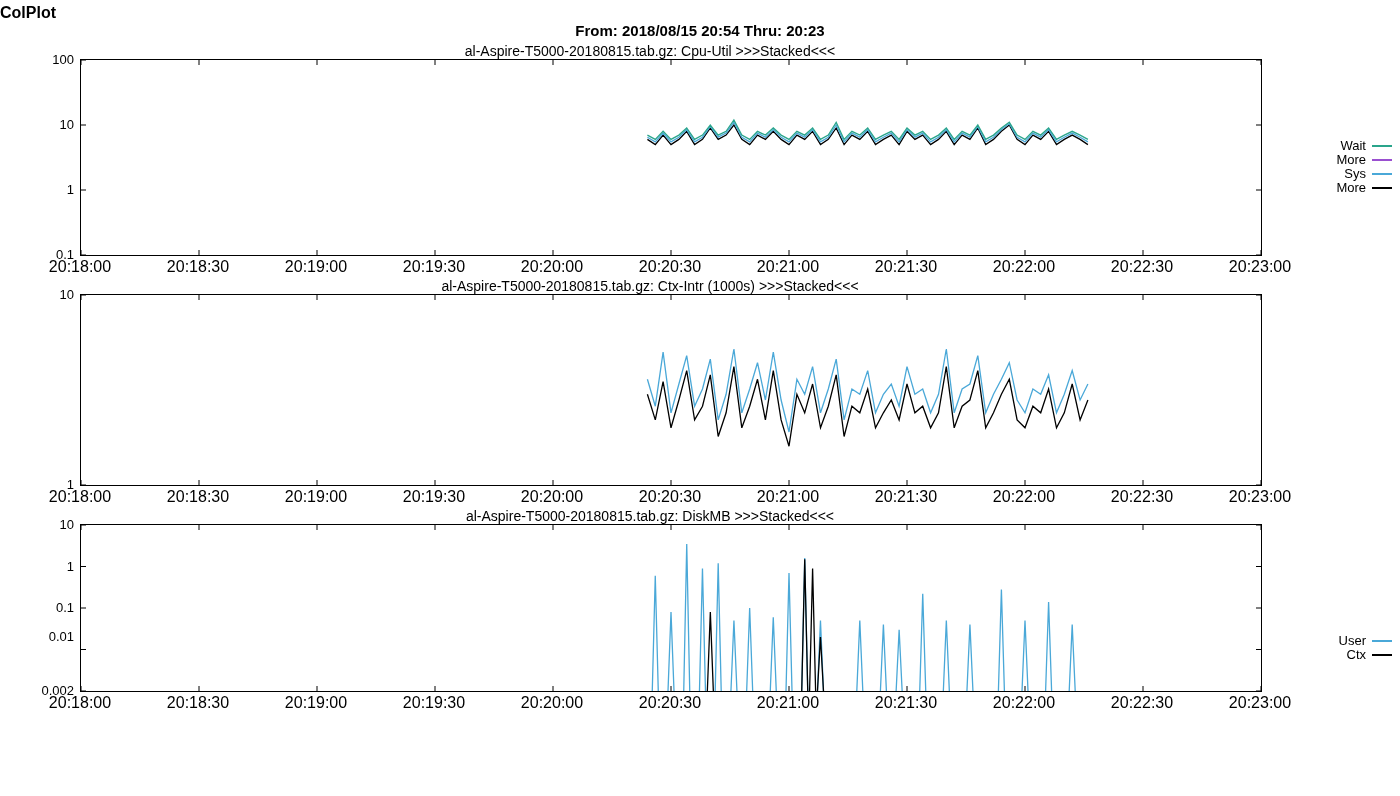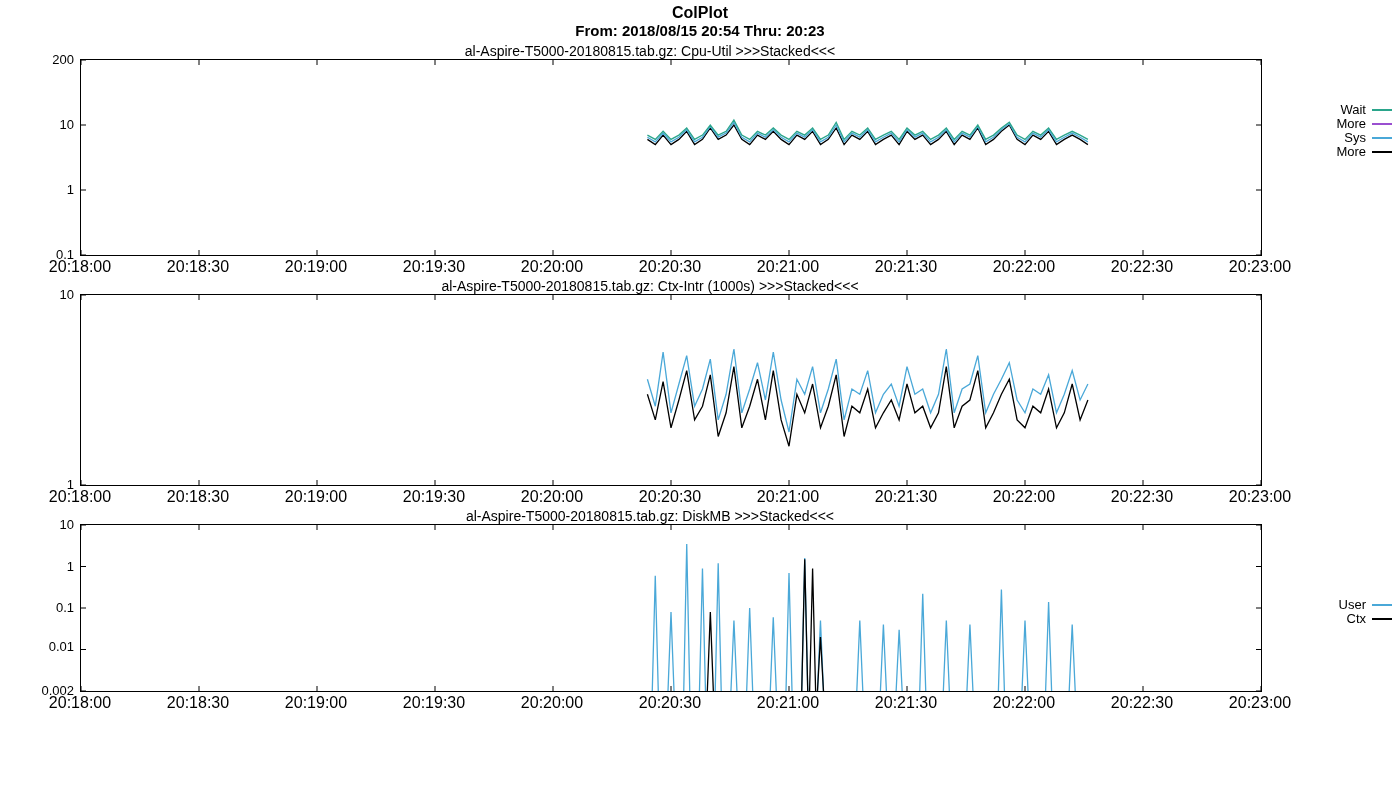--- a/index.html
+++ b/index.html
@@ -4,21 +4,21 @@
 <style>
   body {
     margin: 0;
     padding: 0;
     font-family: Arial, Helvetica, sans-serif;
     background: #fff;
     color: #000;
     width: 1400px;
   }
   .page-title {
-    text-align: center;
+    text-align: left;
     font-weight: bold;
     font-size: 16px;
     padding-top: 4px;
   }
   .time-range {
     text-align: center;
     font-weight: bold;
     font-size: 15px;
     margin-bottom: 4px;
   }
@@ -61,20 +61,21 @@
     top: 2px;
     font-size: 16px;
     transform: translateX(-50%);
     white-space: nowrap;
   }
   .legend {
     position: absolute;
     right: 8px;
     font-size: 13px;
     text-align: right;
+    margin-top: 36px;
   }
   .legend-row {
     display: flex;
     justify-content: flex-end;
     align-items: center;
     gap: 6px;
     height: 14px;
     line-height: 14px;
   }
   .legend-swatch {
@@ -91,21 +92,21 @@
 <div class="time-range">From: 2018/08/15 20:54 Thru: 20:23</div>
 
 <div id="charts">
     <div class="chart-block">
       <div class="chart-title">al-Aspire-T5000-20180815.tab.gz: Cpu-Util &gt;&gt;&gt;Stacked&lt;&lt;&lt;</div>
       <div class="plot-row">
         <div class="y-axis" style="height: 195px;">
           <div class="y-tick" style="top: 195px;">0.1</div>
           <div class="y-tick" style="top: 130px;">1</div>
           <div class="y-tick" style="top: 65px;">10</div>
-          <div class="y-tick" style="top: 0px;">200</div>
+          <div class="y-tick" style="top: 0px;">100</div>
         </div>
         <div class="plot-area" style="width: 1180px; height: 195px;">
           <svg width="1180" height="195">
             <line x1="0" x2="0" y1="195" y2="190" stroke="#000" stroke-width="1"></line>
             <line x1="0" x2="0" y1="0" y2="5" stroke="#000" stroke-width="1"></line>
             <line x1="118" x2="118" y1="195" y2="190" stroke="#000" stroke-width="1"></line>
             <line x1="118" x2="118" y1="0" y2="5" stroke="#000" stroke-width="1"></line>
             <line x1="236" x2="236" y1="195" y2="190" stroke="#000" stroke-width="1"></line>
             <line x1="236" x2="236" y1="0" y2="5" stroke="#000" stroke-width="1"></line>
             <line x1="354" x2="354" y1="195" y2="190" stroke="#000" stroke-width="1"></line>
@@ -232,21 +233,21 @@
           <span>Ctx</span>
           <span class="legend-swatch" style="border-top-color: rgb(0, 0, 0);"></span>
         </div>
       </div>
     </div>
     <div class="chart-block">
       <div class="chart-title">al-Aspire-T5000-20180815.tab.gz: DiskMB &gt;&gt;&gt;Stacked&lt;&lt;&lt;</div>
       <div class="plot-row">
         <div class="y-axis" style="height: 166px;">
           <div class="y-tick" style="top: 166px;">0.002</div>
-          <div class="y-tick" style="top: 122px;">0.01</div>
+          <div class="y-tick" style="top: 112px;">0.01</div>
           <div class="y-tick" style="top: 83px;">0.1</div>
           <div class="y-tick" style="top: 41.5px;">1</div>
           <div class="y-tick" style="top: 0px;">10</div>
         </div>
         <div class="plot-area" style="width: 1180px; height: 166px;">
           <svg width="1180" height="166">
             <line x1="0" x2="0" y1="166" y2="161" stroke="#000" stroke-width="1"></line>
             <line x1="0" x2="0" y1="0" y2="5" stroke="#000" stroke-width="1"></line>
             <line x1="118" x2="118" y1="166" y2="161" stroke="#000" stroke-width="1"></line>
             <line x1="118" x2="118" y1="0" y2="5" stroke="#000" stroke-width="1"></line>

